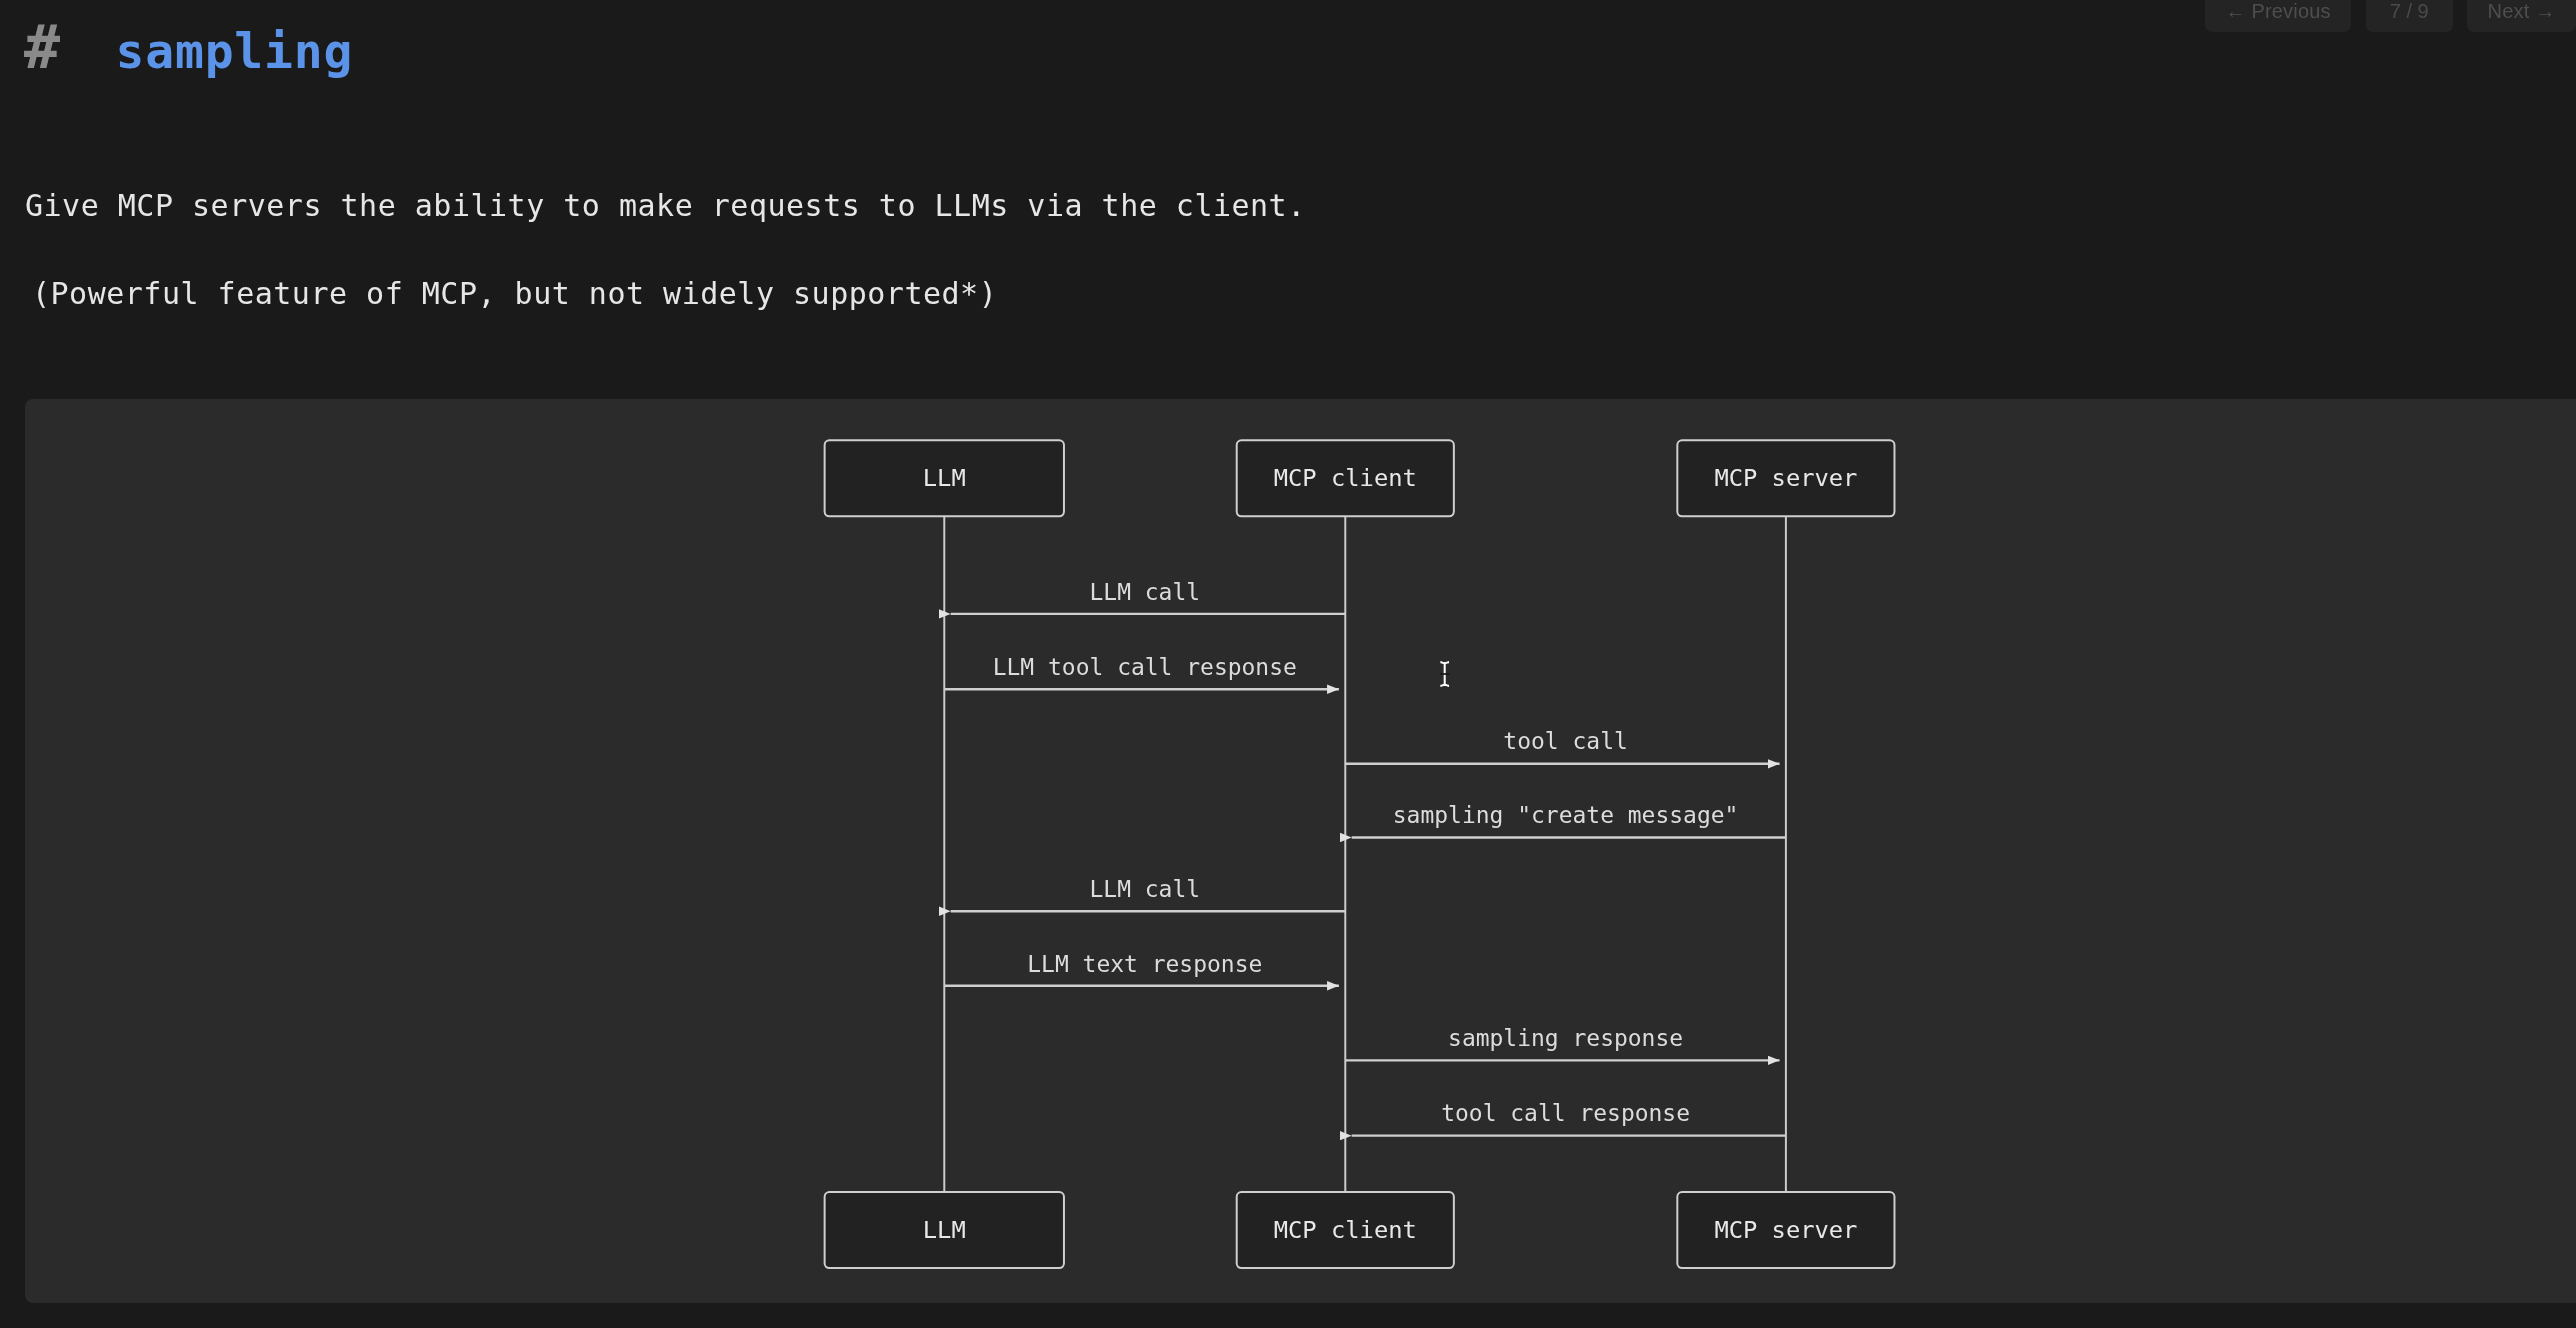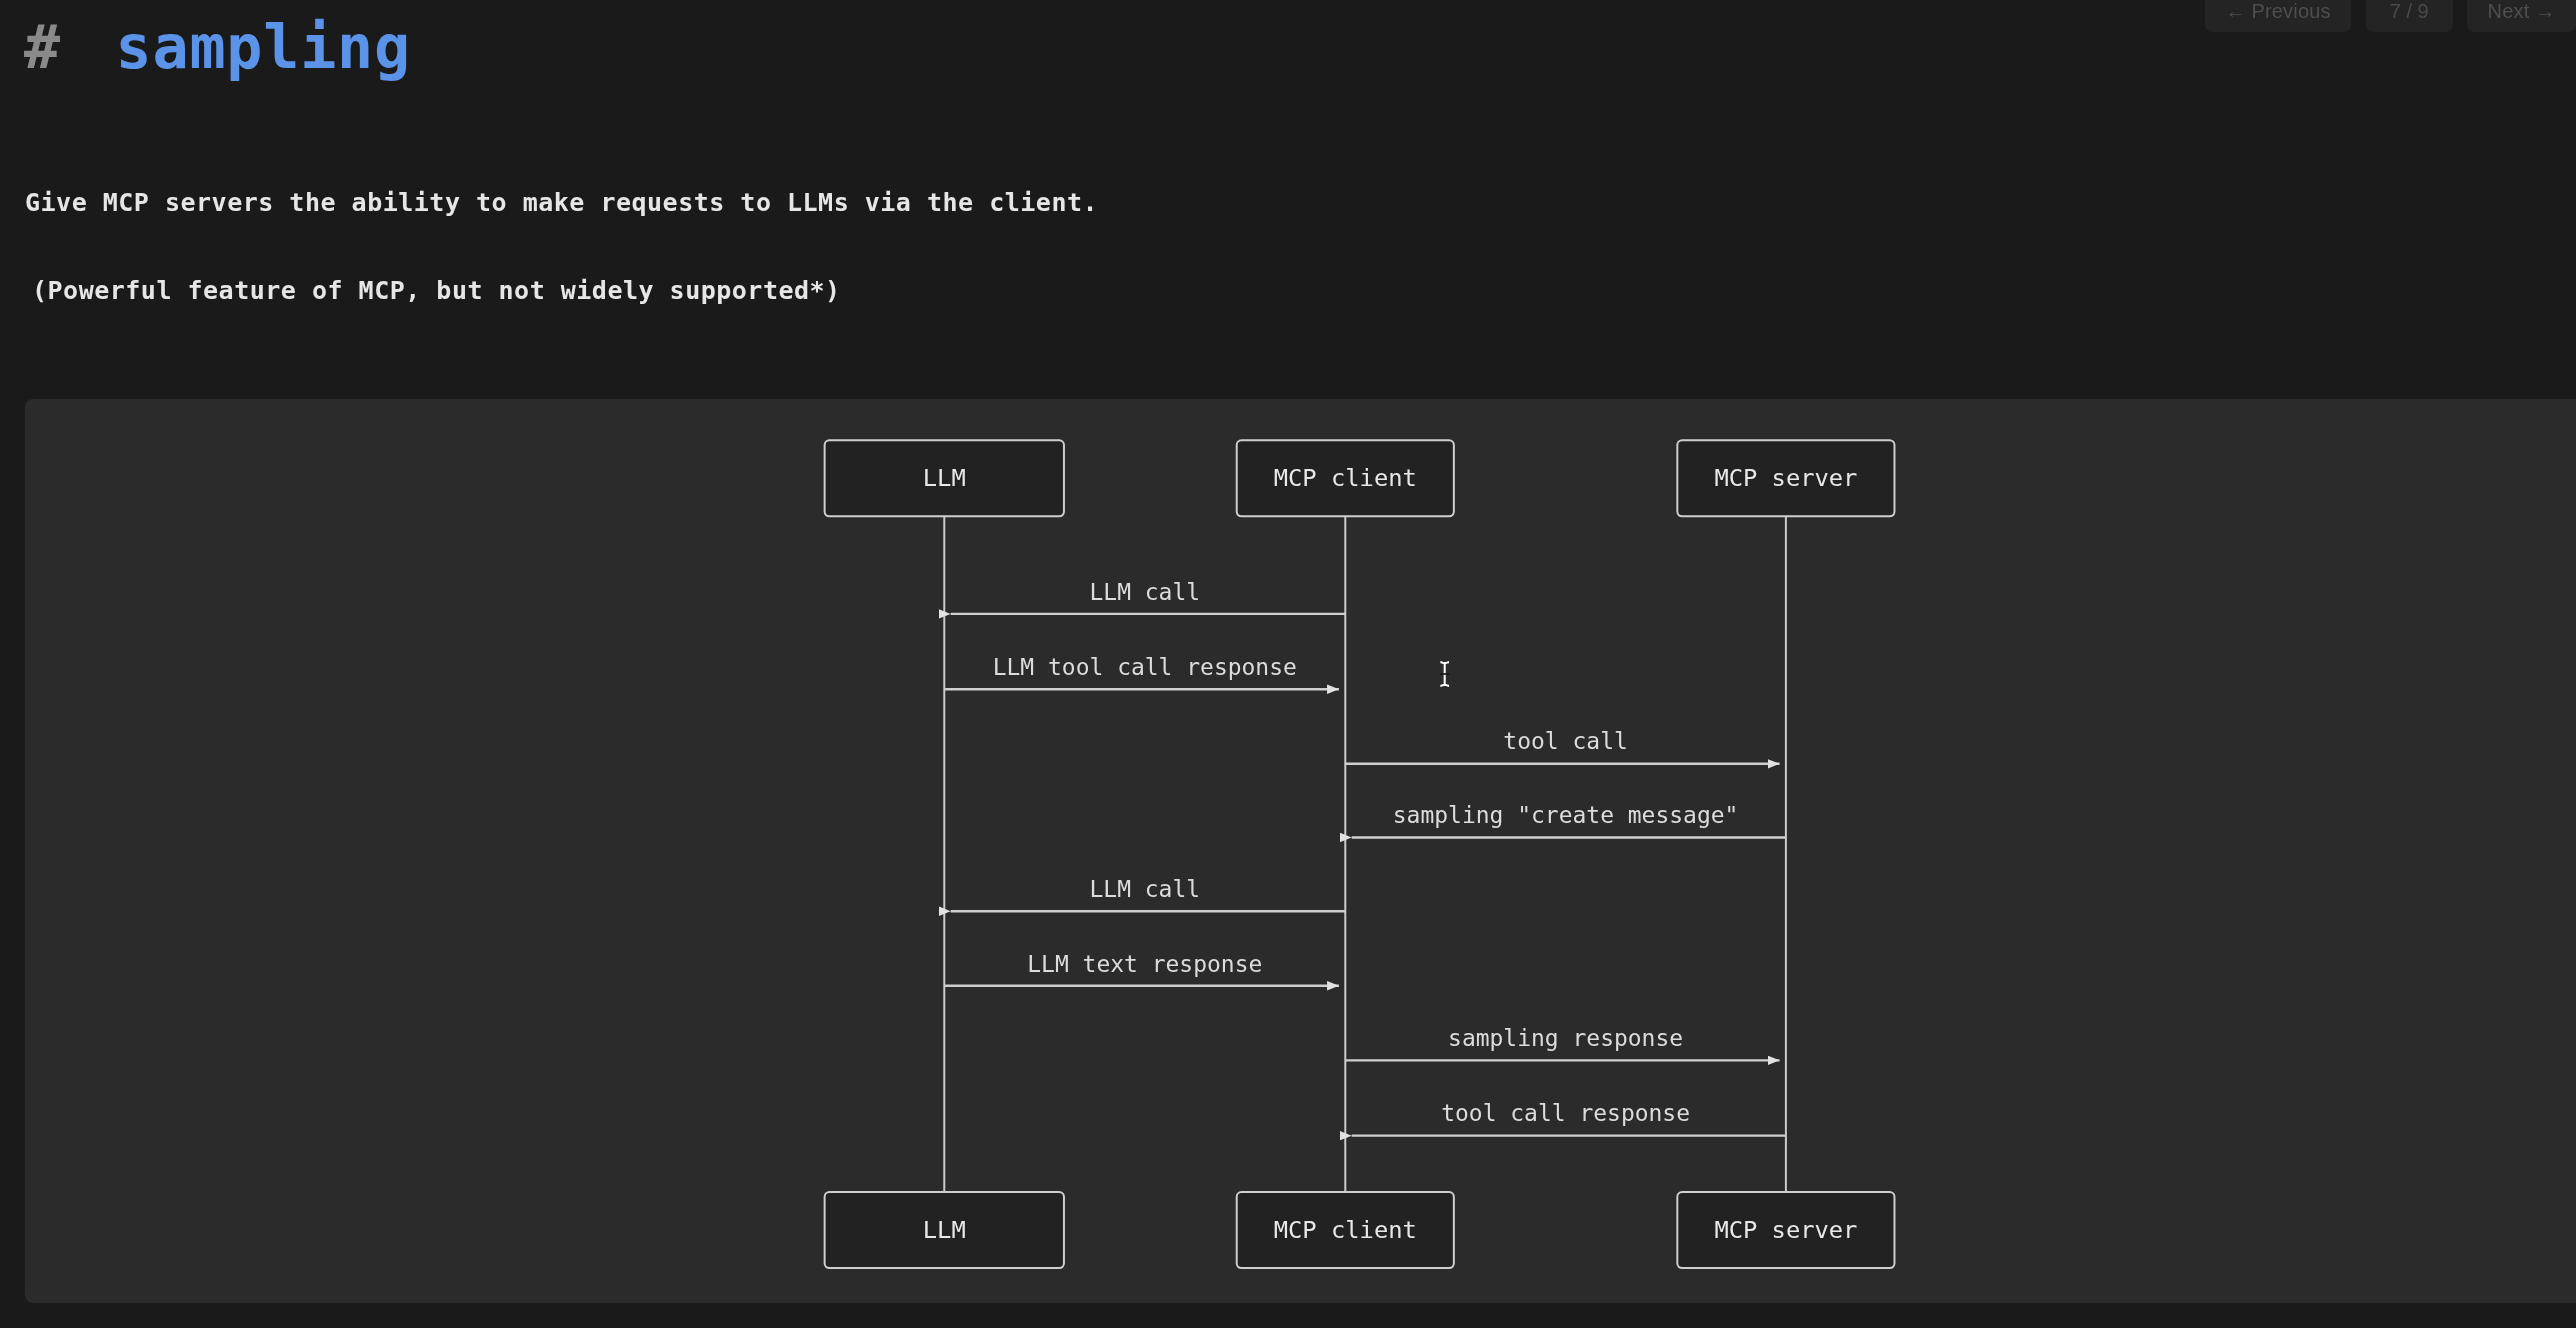--- a/index.html
+++ b/index.html
@@ -70,35 +70,34 @@
   }
   .hash {
     color: #8a8a8a;
     font-size: 60px;
     font-weight: bold;
     letter-spacing: -1.6px;
     line-height: 1;
   }
   .title-text {
     color: #5b93e8;
-    font-size: 60px;
+    font-size: 48px;
     font-weight: bold;
     line-height: 1;
     margin-left: 57px;
     letter-spacing: 0.8px;
   }
 
   .para {
     position: absolute;
     left: 25px;
     color: #e6e6e6;
-    font-size: 25px;
+    font-size: 30px;
     letter-spacing: 0.5px;
     white-space: pre;
-    font-weight: bold;
   }
   #para1 { top: 188px; }
   #para2 { top: 276px; margin-left: 7px; }
 
   
   .diagram-panel {
     position: absolute;
     left: 25px;
     top: 399px;
     width: 2574px;

